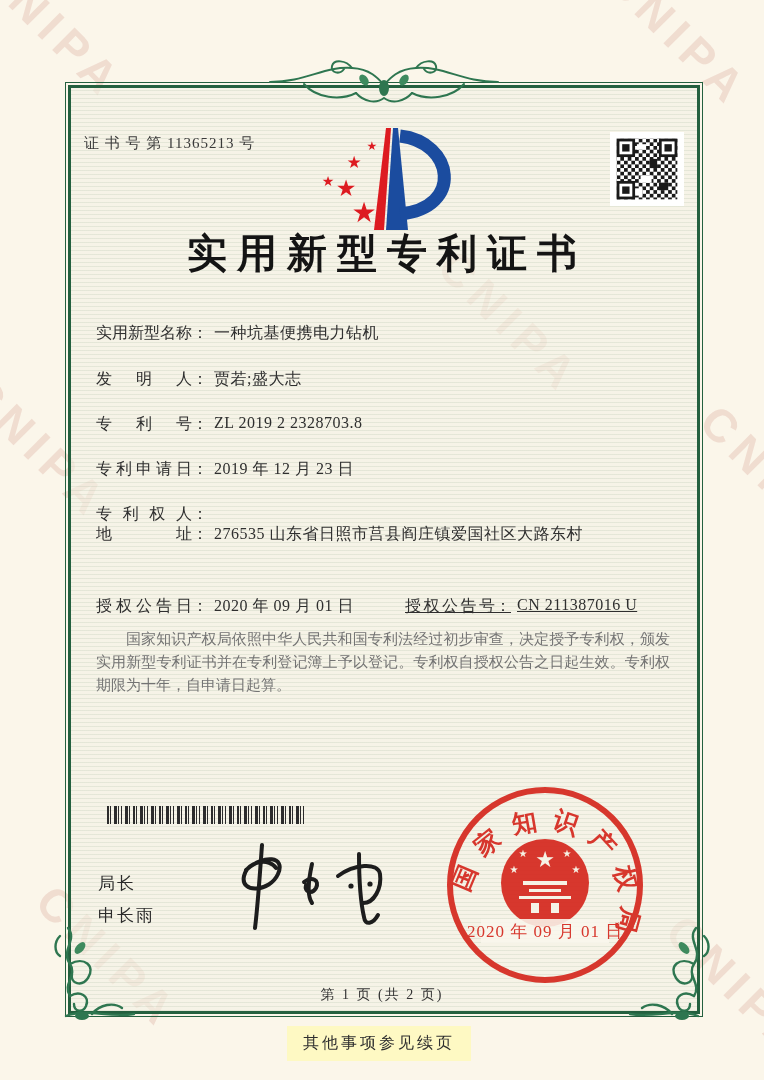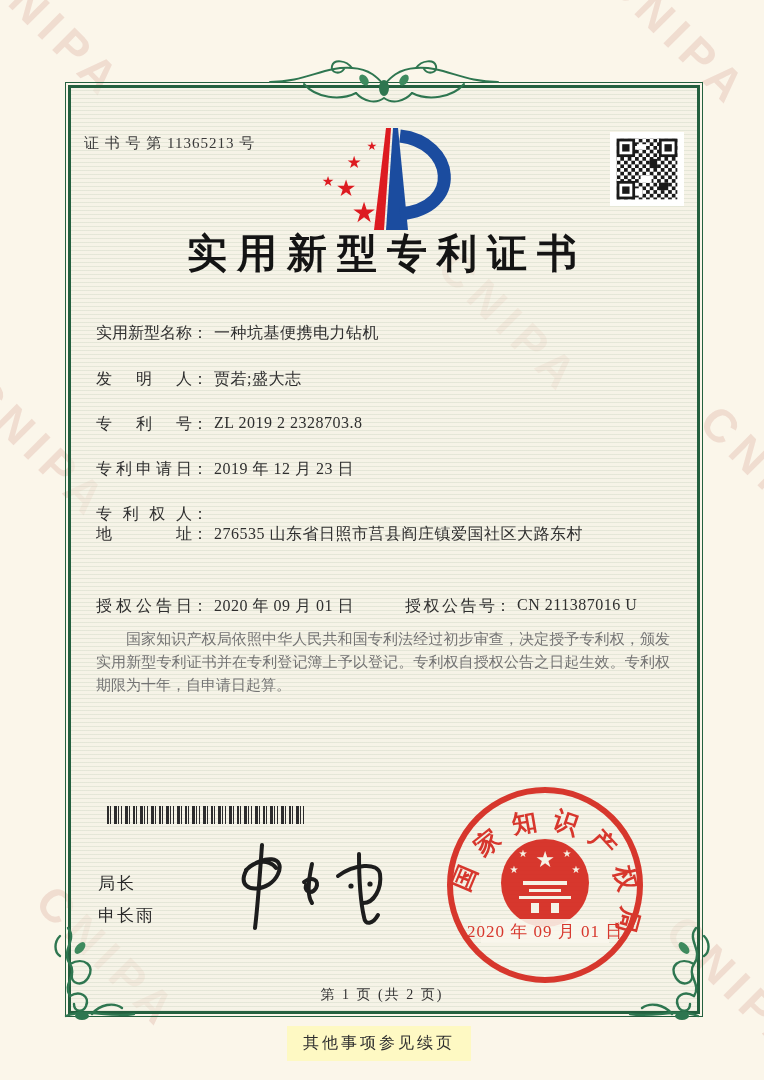--- a/index.html
+++ b/index.html
@@ -214,21 +214,21 @@
 <div class="frow" style="top:524px;">
   <span class="flabel">地址</span>
     <span class="fcolon">：</span>
     <span class="fvalue">276535 山东省日照市莒县阎庄镇爱国社区大路东村</span>
 </div>
 <div class="frow" style="top:596px;">
   <span class="flabel">授权公告日</span>
     <span class="fcolon">：</span>
     <span class="fvalue">2020 年 09 月 01 日</span>
 </div>
-<div class="frow" style="left:405px; top:596px;">
+<div class="frow" style="left:405px; top:596px;text-decoration:underline;">
   <span class="flabel w90">授权公告号</span>
     <span class="fcolon">：</span>
     <span class="fvalue">CN 211387016 U</span>
 </div>
 
 <div class="paras">
   <p>国家知识产权局依照中华人民共和国专利法经过初步审查，决定授予专利权，颁发实用新型专利证书并在专利登记簿上予以登记。专利权自授权公告之日起生效。专利权期限为十年，自申请日起算。</p>
 </div>
 
 <div class="barcode"></div>

